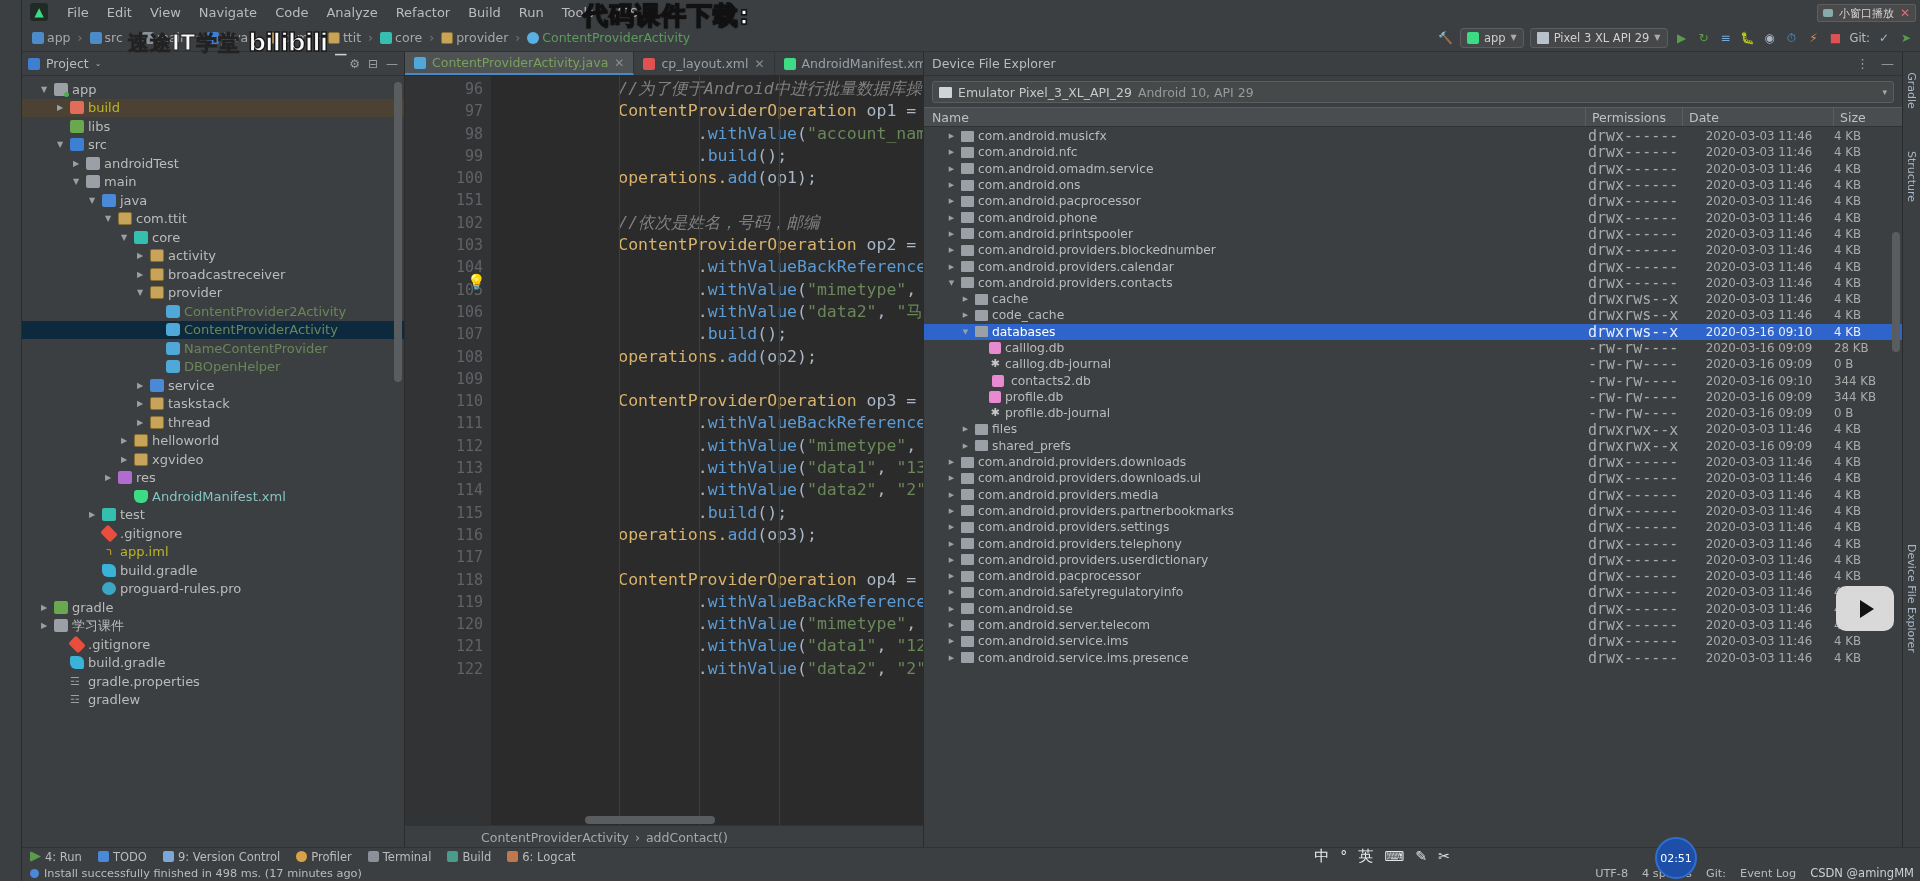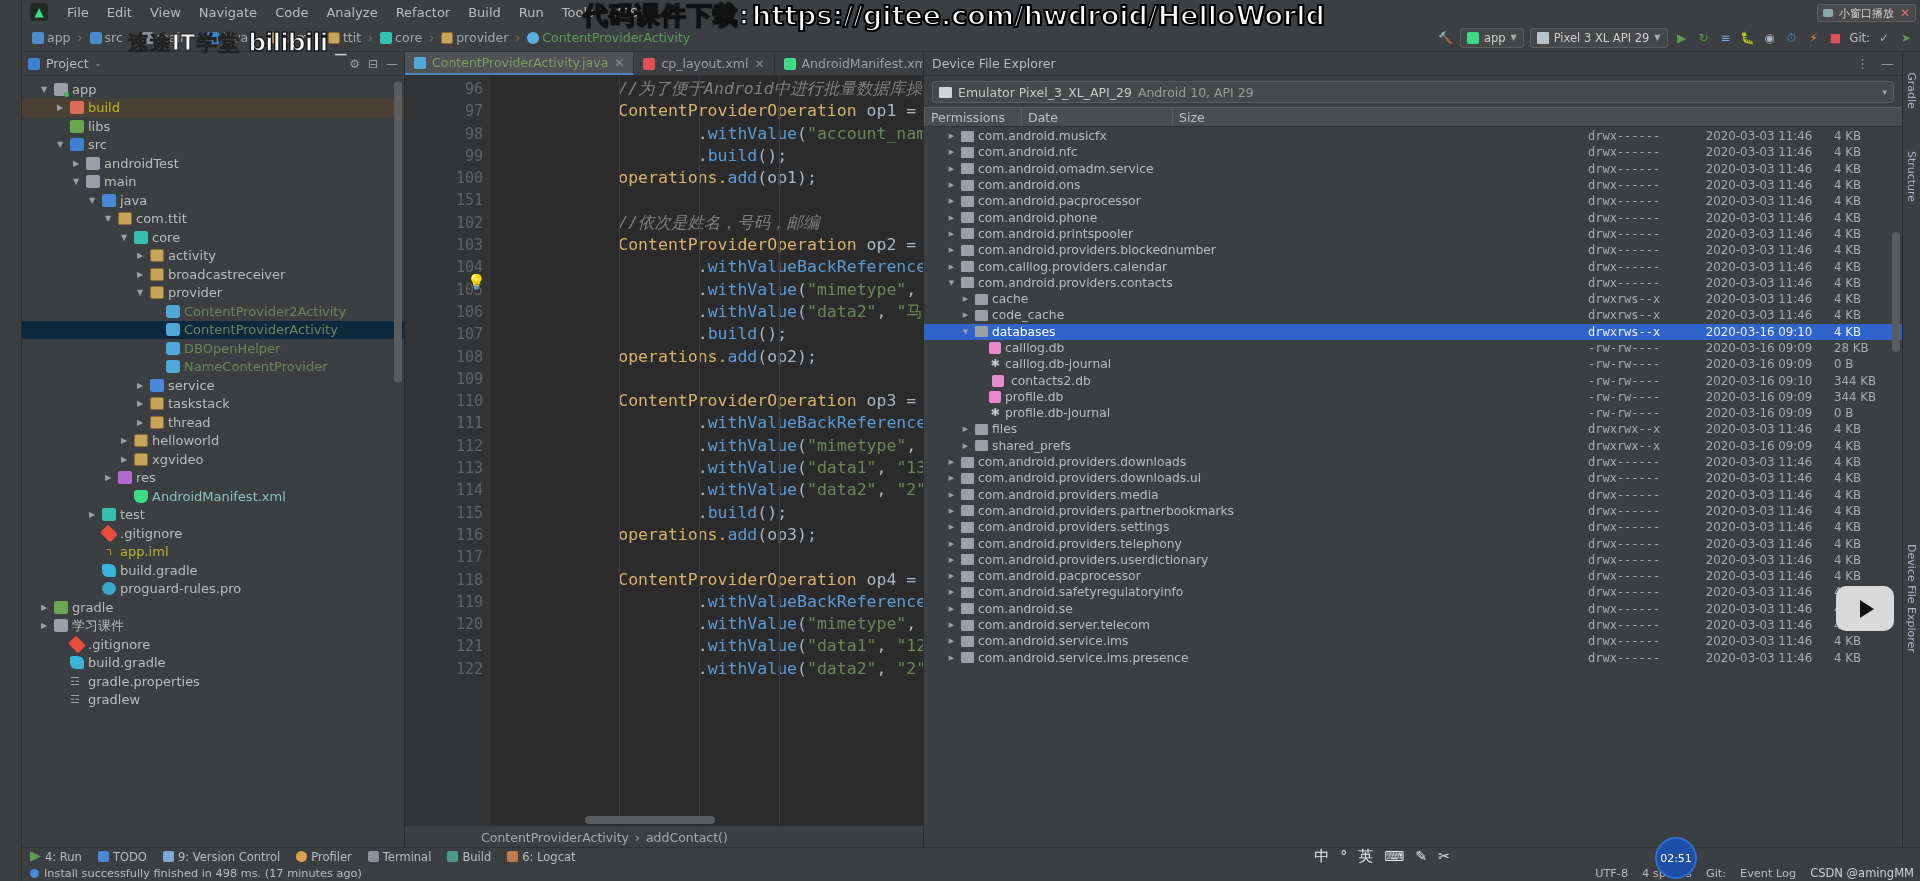--- a/index.html
+++ b/index.html
@@ -263,21 +263,21 @@
   .col-size { width: 68px; }
   .colsep { width: 1px; background: #5a5c5e; height: 100%; }
 
   .dfe-rows { position: absolute; left: 0; right: 0; top: 76px; bottom: 0; overflow: hidden; }
   .drow {
     display: flex; align-items: center; height: 16.3px;
     font-size: 12.3px; color: #bbbbbb; cursor: default;
   }
   .drow.sel { background: #2f65ca; color: #fff; }
   .dname { flex: 1; display: flex; align-items: center; gap: 4px; padding-left: 8px; white-space: nowrap; overflow: hidden; }
-  .dperm { width: 96px; color: #aaaaaa; font-family: "DejaVu Sans Mono", monospace; font-size: 12px; }
+  .dperm { width: 96px; color: #aaaaaa; font-family: "DejaVu Sans Mono", monospace; font-size: 15px; }
   .ddate { width: 150px; color: #aaaaaa; font-size: 11.8px; text-align: center; }
   .dsize { width: 68px; color: #aaaaaa; font-size: 11.8px; }
   .drow.sel .dperm, .drow.sel .ddate, .drow.sel .dsize { color: #e8eefc; }
   .darrow { width: 11px; text-align: center; font-size: 7px; color: #9aa0a6; flex: 0 0 11px; }
   .darrow.none { visibility: hidden; }
   .dfolder { width: 13px; height: 11px; background: #9aa0a6; border-radius: 1px; flex: 0 0 13px; }
   .ddb { width: 12px; height: 12px; background: #e88ad0; border-radius: 2px; flex: 0 0 12px; }
   .djournal { width: 12px; height: 12px; color: #c7c7c7; font-size: 11px; line-height: 12px; text-align: center; flex: 0 0 12px; }
   .dfe-vscroll {
     position: absolute; right: 2px; top: 180px; width: 8px; height: 120px;
@@ -465,21 +465,20 @@
   </div>
 
   <div class="wm-left">
     <span class="wm-cn">速途IT学堂</span>
     <span class="wm-bili">bilibili</span>
     <span class="wm-dash">_</span>
   </div>
 
   <div class="overlay-title">
     <span class="overlay-cn">代码课件下载:</span>
-    <span class="overlay-url">https://gitee.com/hwdroid/HelloWorld</span>
   </div>
 
   <div class="mini-win">
     <span class="mini-ico" style="background:#8aa;width:10px;height:8px"></span>
     <span>小窗口播放</span>
     <span class="mini-close">✕</span>
   </div>
 
   <div class="project-panel">
     <div class="pp-header">
@@ -559,26 +558,26 @@
           <span class="tlabel c-green">ContentProvider2Activity</span>
         </div>
         <div class="tnode sel" style="padding-left: 128px;">
           <span class="arrow none">▶</span>
           <span class="fi cls"></span>
           <span class="tlabel c-green">ContentProviderActivity</span>
         </div>
         <div class="tnode" style="padding-left: 128px;">
           <span class="arrow none">▶</span>
           <span class="fi cls"></span>
+          <span class="tlabel c-green">NameContentProvider</span>
+        </div>
+        <div class="tnode" style="padding-left: 128px;">
+          <span class="arrow none">▶</span>
+          <span class="fi cls"></span>
           <span class="tlabel c-green">DBOpenHelper</span>
-        </div>
-        <div class="tnode" style="padding-left: 128px;">
-          <span class="arrow none">▶</span>
-          <span class="fi cls"></span>
-          <span class="tlabel c-green">NameContentProvider</span>
         </div>
         <div class="tnode" style="padding-left: 112px;">
           <span class="arrow">▶</span>
           <span class="fi folder-blue"></span>
           <span class="tlabel c-def">service</span>
         </div>
         <div class="tnode" style="padding-left: 112px;">
           <span class="arrow">▶</span>
           <span class="fi folder-gold"></span>
           <span class="tlabel c-def">taskstack</span>
@@ -770,20 +769,21 @@
     </div>
 
     <div class="dfe-device">
       <span class="dev-ico"></span>
       <span>Emulator Pixel_3_XL_API_29</span>
       <span class="dev-sub">Android 10, API 29</span>
       <span class="caret2">▾</span>
     </div>
 
     <div class="dfe-cols">
+      <span class="col-name">Name</span>
       <span class="colsep"></span>
       <span class="col-perm" style="padding-left:6px">Permissions</span>
       <span class="colsep"></span>
       <span class="col-date" style="padding-left:6px">Date</span>
       <span class="colsep"></span>
       <span class="col-size" style="padding-left:6px">Size</span>
     </div>
 
     <div class="dfe-rows" id="dfe-rows">
         <div class="drow">
@@ -863,21 +863,21 @@
             <span>com.android.providers.blockednumber</span>
           </span>
           <span class="dperm">drwx------</span>
           <span class="ddate">2020-03-03 11:46</span>
           <span class="dsize">4 KB</span>
         </div>
         <div class="drow">
           <span class="dname" style="padding-left: 22px;">
             <span class="darrow">▶</span>
             <span class="dfolder"></span>
-            <span>com.calllog.providers.calendar</span>
+            <span>com.android.providers.calendar</span>
           </span>
           <span class="dperm">drwx------</span>
           <span class="ddate">2020-03-03 11:46</span>
           <span class="dsize">4 KB</span>
         </div>
         <div class="drow">
           <span class="dname" style="padding-left: 22px;">
             <span class="darrow">▼</span>
             <span class="dfolder"></span>
             <span>com.android.providers.contacts</span>

